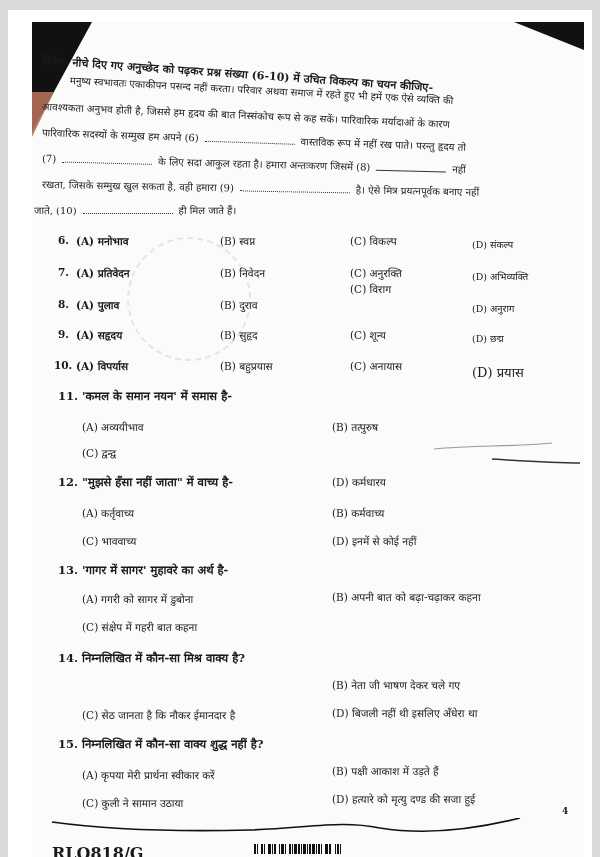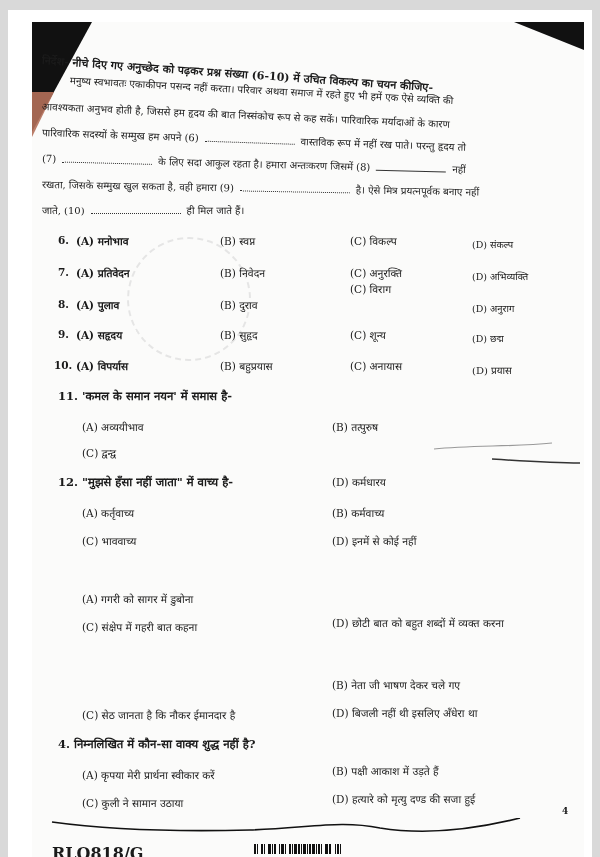--- a/index.html
+++ b/index.html
@@ -78,21 +78,21 @@
       <div class="para-line" style="left:10px;top:74px;transform:rotate(2.5deg);transform-origin:left center;">आवश्यकता अनुभव होती है, जिससे हम हृदय की बात निस्संकोच रूप से कह सकें। पारिवारिक मर्यादाओं के कारण</div>
       <div class="para-line" style="left:10px;top:100px;transform:rotate(2deg);transform-origin:left center;">
         <span>पारिवारिक सदस्यों के सम्मुख हम अपने (6)</span><span class="blank"></span><span>वास्तविक रूप में नहीं रख पाते। परन्तु हृदय तो</span>
       </div>
       <div class="para-line" style="left:10px;top:126px;transform:rotate(1.5deg);transform-origin:left center;">
         <span>(7)</span><span class="blank"></span><span>के लिए सदा आकुल रहता है। हमारा अन्तःकरण जिसमें (8)</span><span class="blank solid"></span><span>नहीं</span>
       </div>
       <div class="para-line" style="left:10px;top:152px;transform:rotate(1deg);transform-origin:left center;">
         <span>रखता, जिसके सम्मुख खुल सकता है, वही हमारा (9)</span><span class="blank" style="width:110px"></span><span>है। ऐसे मित्र प्रयत्नपूर्वक बनाए नहीं</span>
       </div>
-      <div class="para-line" style="left:10px;top:178px;">
+      <div class="para-line" style="left:2px;top:178px;">
         <span>जाते, (10)</span><span class="blank"></span><span>ही मिल जाते हैं।</span>
       </div>
     </div>
 
     <div>
       <div class="opt b" style="left:26px;top:212px;">6.</div>
       <div class="opt b" style="left:44px;top:212px;">(A) मनोभाव</div>
       <div class="opt" style="left:188px;top:212px;">(B) स्वप्न</div>
       <div class="opt" style="left:318px;top:212px;">(C) विकल्प</div>
       <div class="opt" style="left:440px;top:216px;font-size:9.5px;">(D) संकल्प</div>
@@ -112,48 +112,50 @@
       <div class="opt b" style="left:26px;top:306px;">9.</div>
       <div class="opt b" style="left:44px;top:306px;">(A) सहृदय</div>
       <div class="opt" style="left:188px;top:306px;">(B) सुहृद</div>
       <div class="opt" style="left:318px;top:306px;">(C) शून्य</div>
       <div class="opt" style="left:440px;top:310px;font-size:9.5px;">(D) छद्म</div>
 
       <div class="opt b" style="left:22px;top:337px;">10.</div>
       <div class="opt b" style="left:44px;top:337px;">(A) विपर्यास</div>
       <div class="opt" style="left:188px;top:337px;">(B) बहुप्रयास</div>
       <div class="opt" style="left:318px;top:337px;">(C) अनायास</div>
-      <div class="opt" style="left:440px;top:341px;font-size:10px;">(D) प्रयास</div>
+      <div class="opt" style="left:440px;top:341px;font-size:13px;">(D) प्रयास</div>
     </div>
 
     <div class="q-title" style="top:366px;">11. 'कमल के समान नयन' में समास है-</div>
     <div class="opt" style="left:50px;top:398px;">(A) अव्ययीभाव</div>
     <div class="opt" style="left:300px;top:398px;">(B) तत्पुरुष</div>
     <div class="opt" style="left:50px;top:424px;text-align:right;">(C) द्वन्द्व</div>
     <div class="opt" style="left:300px;top:424px;margin-top:29px;">(D) कर्मधारय</div>
     <svg style="position:absolute;left:400px;top:415px;" width="150" height="30">
       <path d="M2 12 C40 8, 80 10, 120 6" stroke="#999" stroke-width="1.2" fill="none"></path>
       <path d="M60 22 C90 24, 120 26, 148 26" stroke="#333" stroke-width="1.5" fill="none"></path>
     </svg>
 
     <div class="q-title" style="top:452px;">12. "मुझसे हँसा नहीं जाता" में वाच्य है-</div>
     <div class="opt" style="left:50px;top:484px;">(A) कर्तृवाच्य</div>
     <div class="opt" style="left:300px;top:484px;">(B) कर्मवाच्य</div>
     <div class="opt" style="left:50px;top:512px;">(C) भाववाच्य</div>
     <div class="opt" style="left:300px;top:512px;">(D) इनमें से कोई नहीं</div>
 
+    <div class="q-title" style="top:540px;">13. 'गागर में सागर' मुहावरे का अर्थ है-</div>
     <div class="opt" style="left:50px;top:570px;">(A) गगरी को सागर में डुबोना</div>
+    <div class="opt" style="left:300px;top:568px;">(B) अपनी बात को बढ़ा-चढ़ाकर कहना</div>
     <div class="opt" style="left:50px;top:598px;">(C) संक्षेप में गहरी बात कहना</div>
-    <div class="opt" style="left:300px;top:594px;">(D) छोटी बात को बहुत शब्दों में व्यक्त करना</div>
 
+    <div class="q-title" style="top:628px;">14. निम्नलिखित में कौन-सा मिश्र वाक्य है?</div>
     <div class="opt" style="left:300px;top:656px;">(B) नेता जी भाषण देकर चले गए</div>
     <div class="opt" style="left:50px;top:686px;">(C) सेठ जानता है कि नौकर ईमानदार है</div>
     <div class="opt" style="left:300px;top:684px;">(D) बिजली नहीं थी इसलिए अँधेरा था</div>
 
-    <div class="q-title" style="top:714px;">4. निम्नलिखित में कौन-सा वाक्य शुद्ध नहीं है?</div>
+    <div class="q-title" style="top:714px;">15. निम्नलिखित में कौन-सा वाक्य शुद्ध नहीं है?</div>
     <div class="opt" style="left:50px;top:746px;">(A) कृपया मेरी प्रार्थना स्वीकार करें</div>
     <div class="opt" style="left:300px;top:742px;">(B) पक्षी आकाश में उड़ते हैं</div>
     <div class="opt" style="left:50px;top:774px;">(C) कुली ने सामान उठाया</div>
     <div class="opt" style="left:300px;top:770px;">(D) हत्यारे को मृत्यु दण्ड की सजा हुई</div>
 
     <div class="page-num">4</div>
 
     <svg class="curve-line" viewBox="0 0 520 24">
       <path d="M2 4 C60 12, 120 14, 200 12 C260 10, 290 2, 330 10 C380 18, 430 10, 470 0" stroke="#111" stroke-width="1.6" fill="none"></path>
     </svg>

